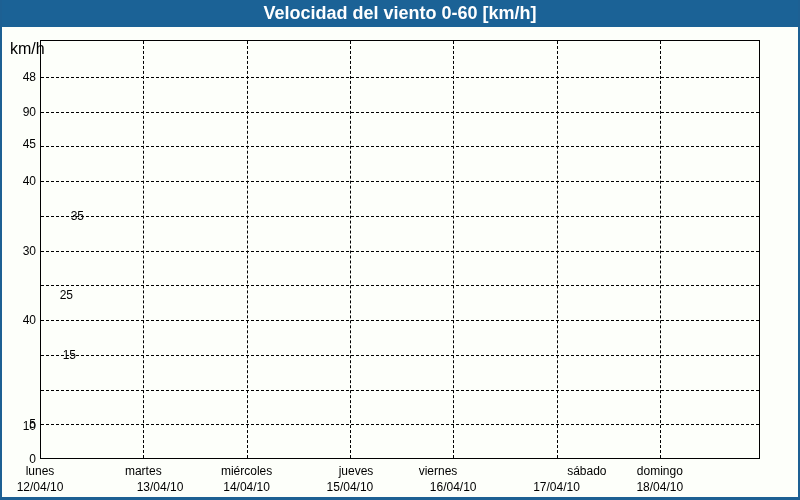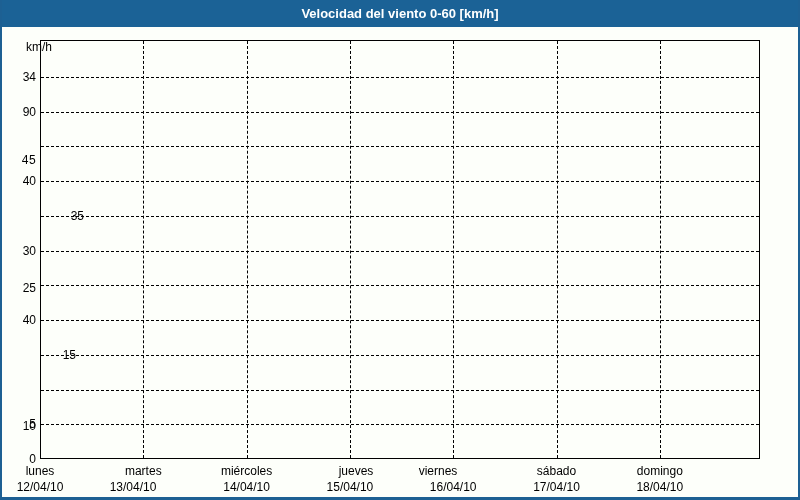--- a/index.html
+++ b/index.html
@@ -17,35 +17,35 @@
     border-bottom-width: 3px;
     background: #fdfffa;
     overflow: hidden;
   }
   .titlebar {
     position: absolute;
     top: 0; left: -2px; right: -2px;
     height: 27px;
     background: #1b6296;
     color: #ffffff;
-    font-size: 13px;
+    font-size: 18px;
     font-weight: bold;
     line-height: 27px;
     text-align: center;
   }
   .chart {
     position: absolute;
     top: 0; left: 0; right: 0; bottom: 0;
   }
   .unit-label {
     position: absolute;
-    left: 16px; top: 40px;
+    left: 8px; top: 40px;
     width: 34px;
     text-align: right;
-    font-size: 12px;
+    font-size: 16px;
     color: #000000;
   }
   .plot {
     position: absolute;
     left: 38px; top: 40px;
     width: 720px; height: 419px;
     box-sizing: border-box;
     border: 1px solid #000000;
     background: transparent;
   }
@@ -106,38 +106,38 @@
         <div class="vgrid" style="left: 412.2px;"></div>
         <div class="vgrid" style="left: 515.5px;"></div>
         <div class="vgrid" style="left: 618.8px;"></div>
       </div>
     <div id="ylabels">
         <div class="ytick" style="top: 452px;">0</div>
         <div class="ytick" style="top: 417.257px;">5</div>
         <div class="ytick" style="top: 382.514px; margin-top: 36px;">10</div>
         <div class="ytick" style="top: 347.771px; padding-left: 40px;">15</div>
         <div class="ytick" style="top: 313.028px;">40</div>
-        <div class="ytick" style="top: 281px;">25</div>
+        <div class="ytick" style="top: 288px; padding-left: 37px;">25</div>
         <div class="ytick" style="top: 243.542px;">30</div>
         <div class="ytick" style="top: 208.799px; margin-left: 48px;">35</div>
         <div class="ytick" style="top: 174.056px;">40</div>
-        <div class="ytick" style="top: 154px; font-family: Liberation Mono, monospace;">45</div>
+        <div class="ytick" style="top: 137px;">45</div>
         <div class="ytick" style="top: 104.57px;">90</div>
-        <div class="ytick" style="top: 69.8275px;">34</div>
+        <div class="ytick" style="top: 69.8275px;">48</div>
       </div>
     <div id="xlabels">
         <div class="xday" style="left: -12px; top: 464px;">lunes</div>
         <div class="xdate" style="left: -12px; top: 480px;">12/04/10</div>
         <div class="xday" style="left: 91.3px; top: 464px;">martes</div>
-        <div class="xdate" style="left: 81px; top: 480px;">13/04/10</div>
+        <div class="xdate" style="left: 108px; top: 480px;">13/04/10</div>
         <div class="xday" style="left: 194.6px; top: 464px;">miércoles</div>
         <div class="xdate" style="left: 194.6px; top: 480px;">14/04/10</div>
         <div class="xday" style="left: 304px; top: 464px;">jueves</div>
         <div class="xdate" style="left: 297.9px; top: 480px;">15/04/10</div>
         <div class="xday" style="left: 386px; top: 464px;">viernes</div>
         <div class="xdate" style="left: 401.2px; top: 480px;">16/04/10</div>
-        <div class="xday" style="left: 504.5px; top: 464px;">sábado</div>
+        <div class="xday" style="left: 504.5px; top: 464px; text-align: right;">sábado</div>
         <div class="xdate" style="left: 504.5px; top: 480px;">17/04/10</div>
         <div class="xday" style="left: 607.8px; top: 464px;">domingo</div>
         <div class="xdate" style="left: 607.8px; top: 480px;">18/04/10</div>
       </div>
   </div>
 </div>
 
 </body></html>

